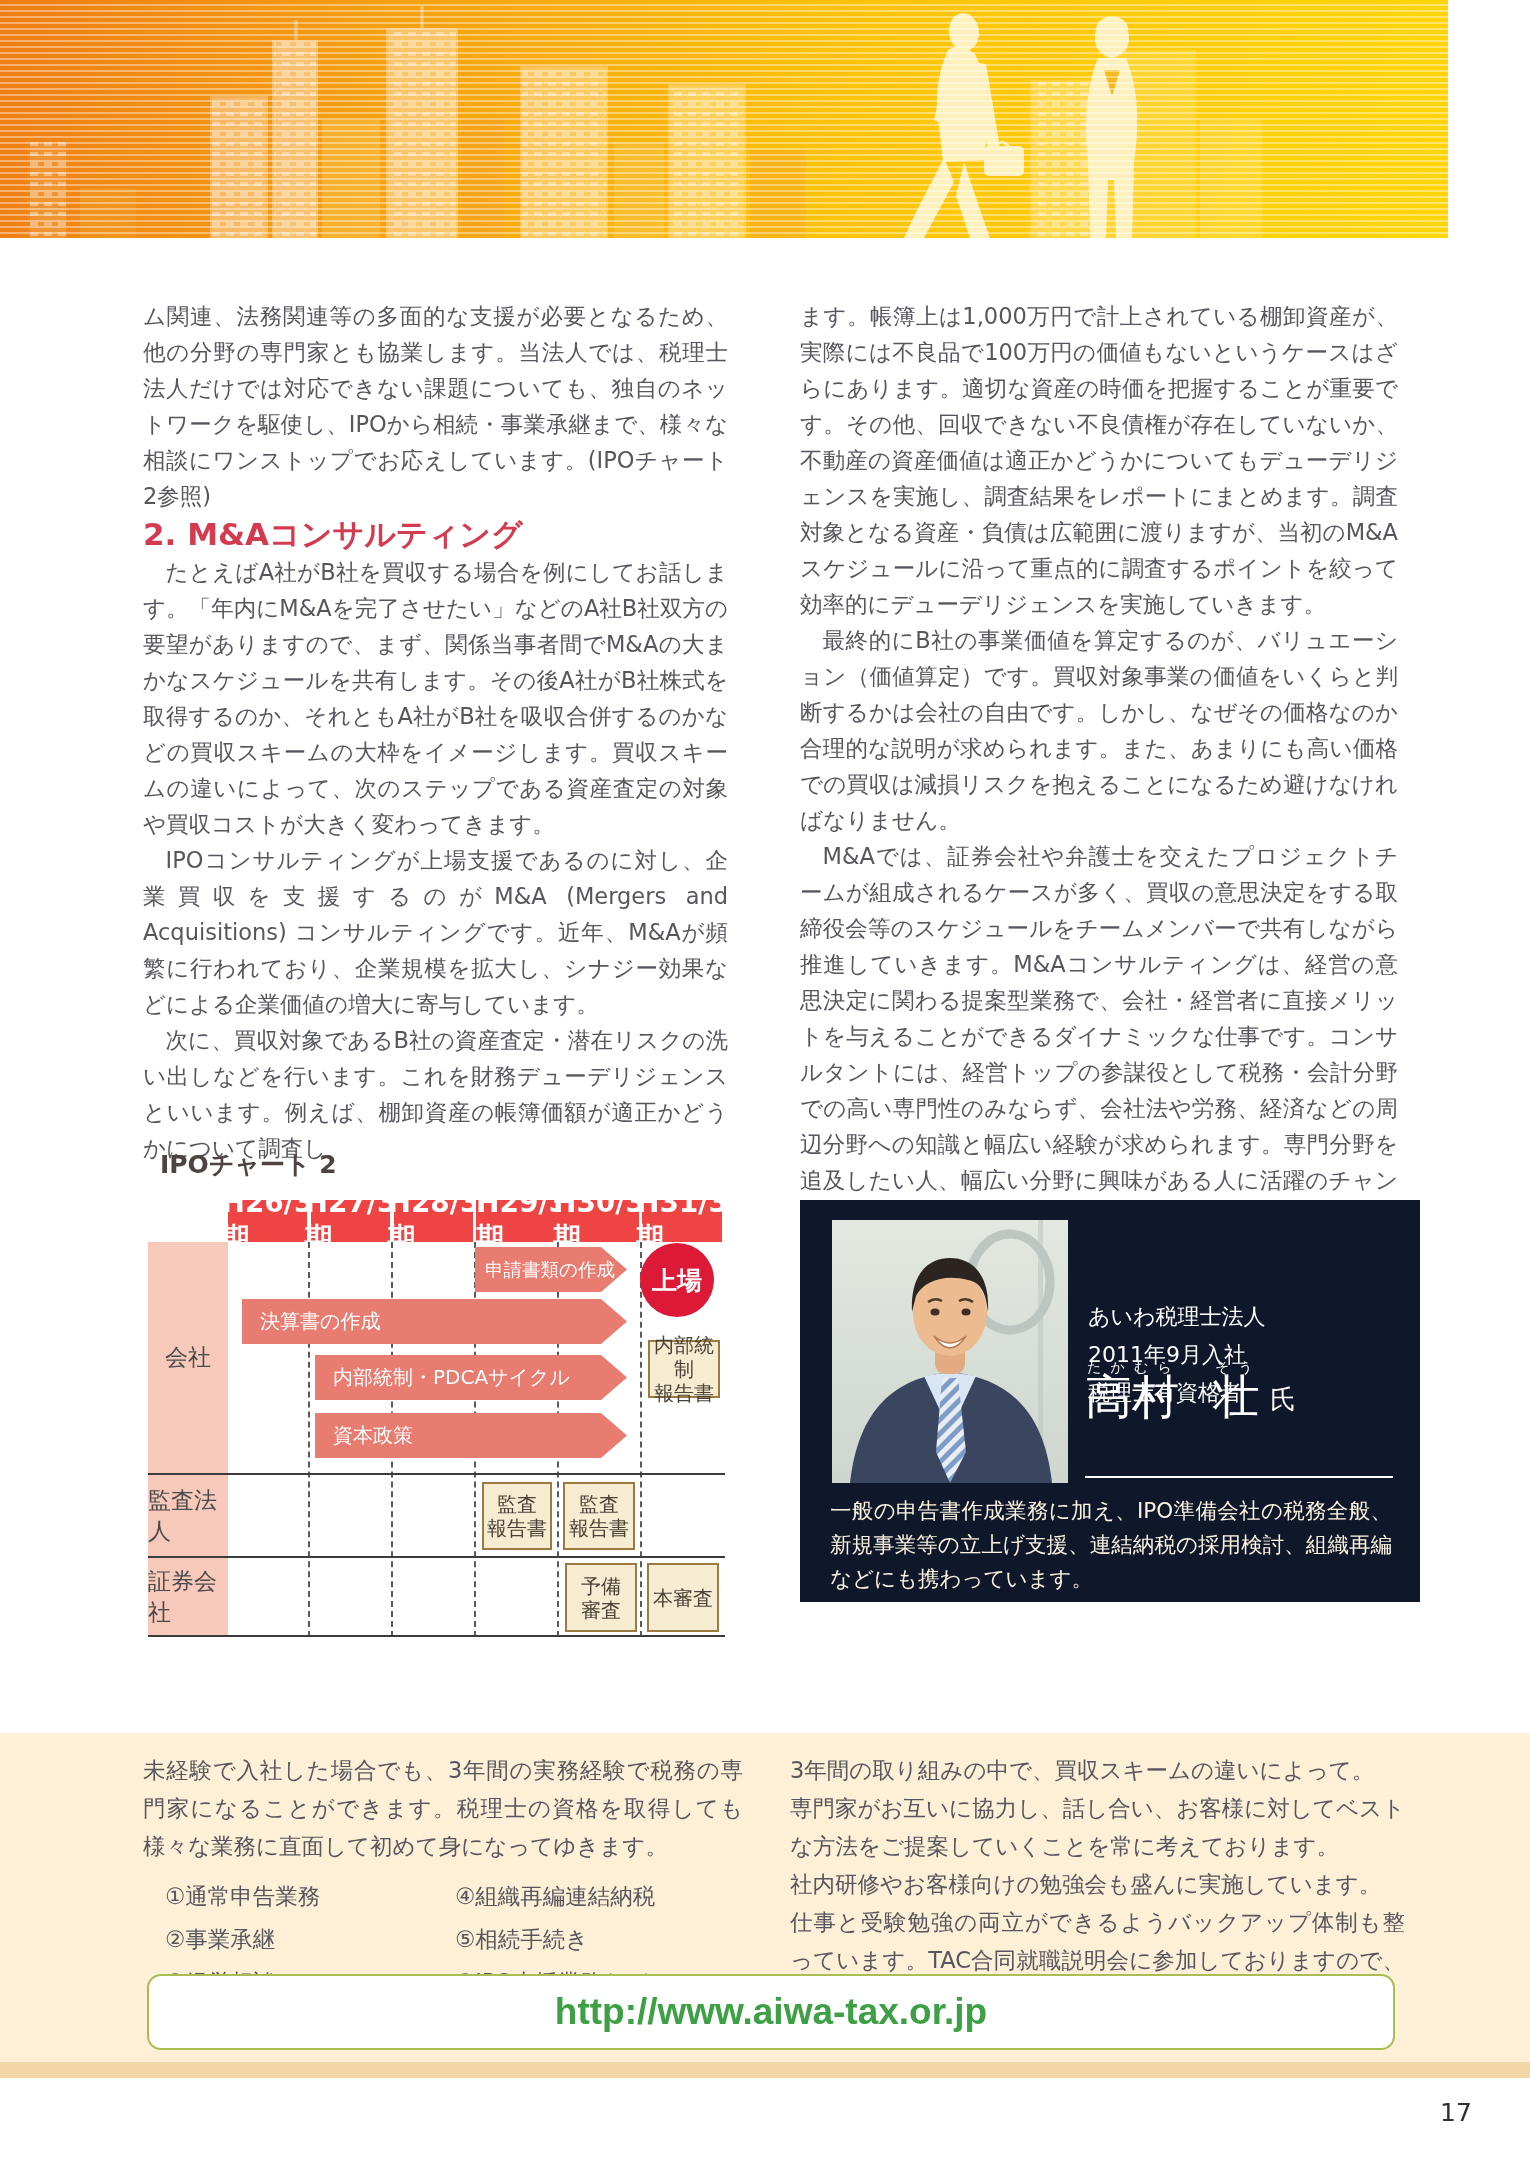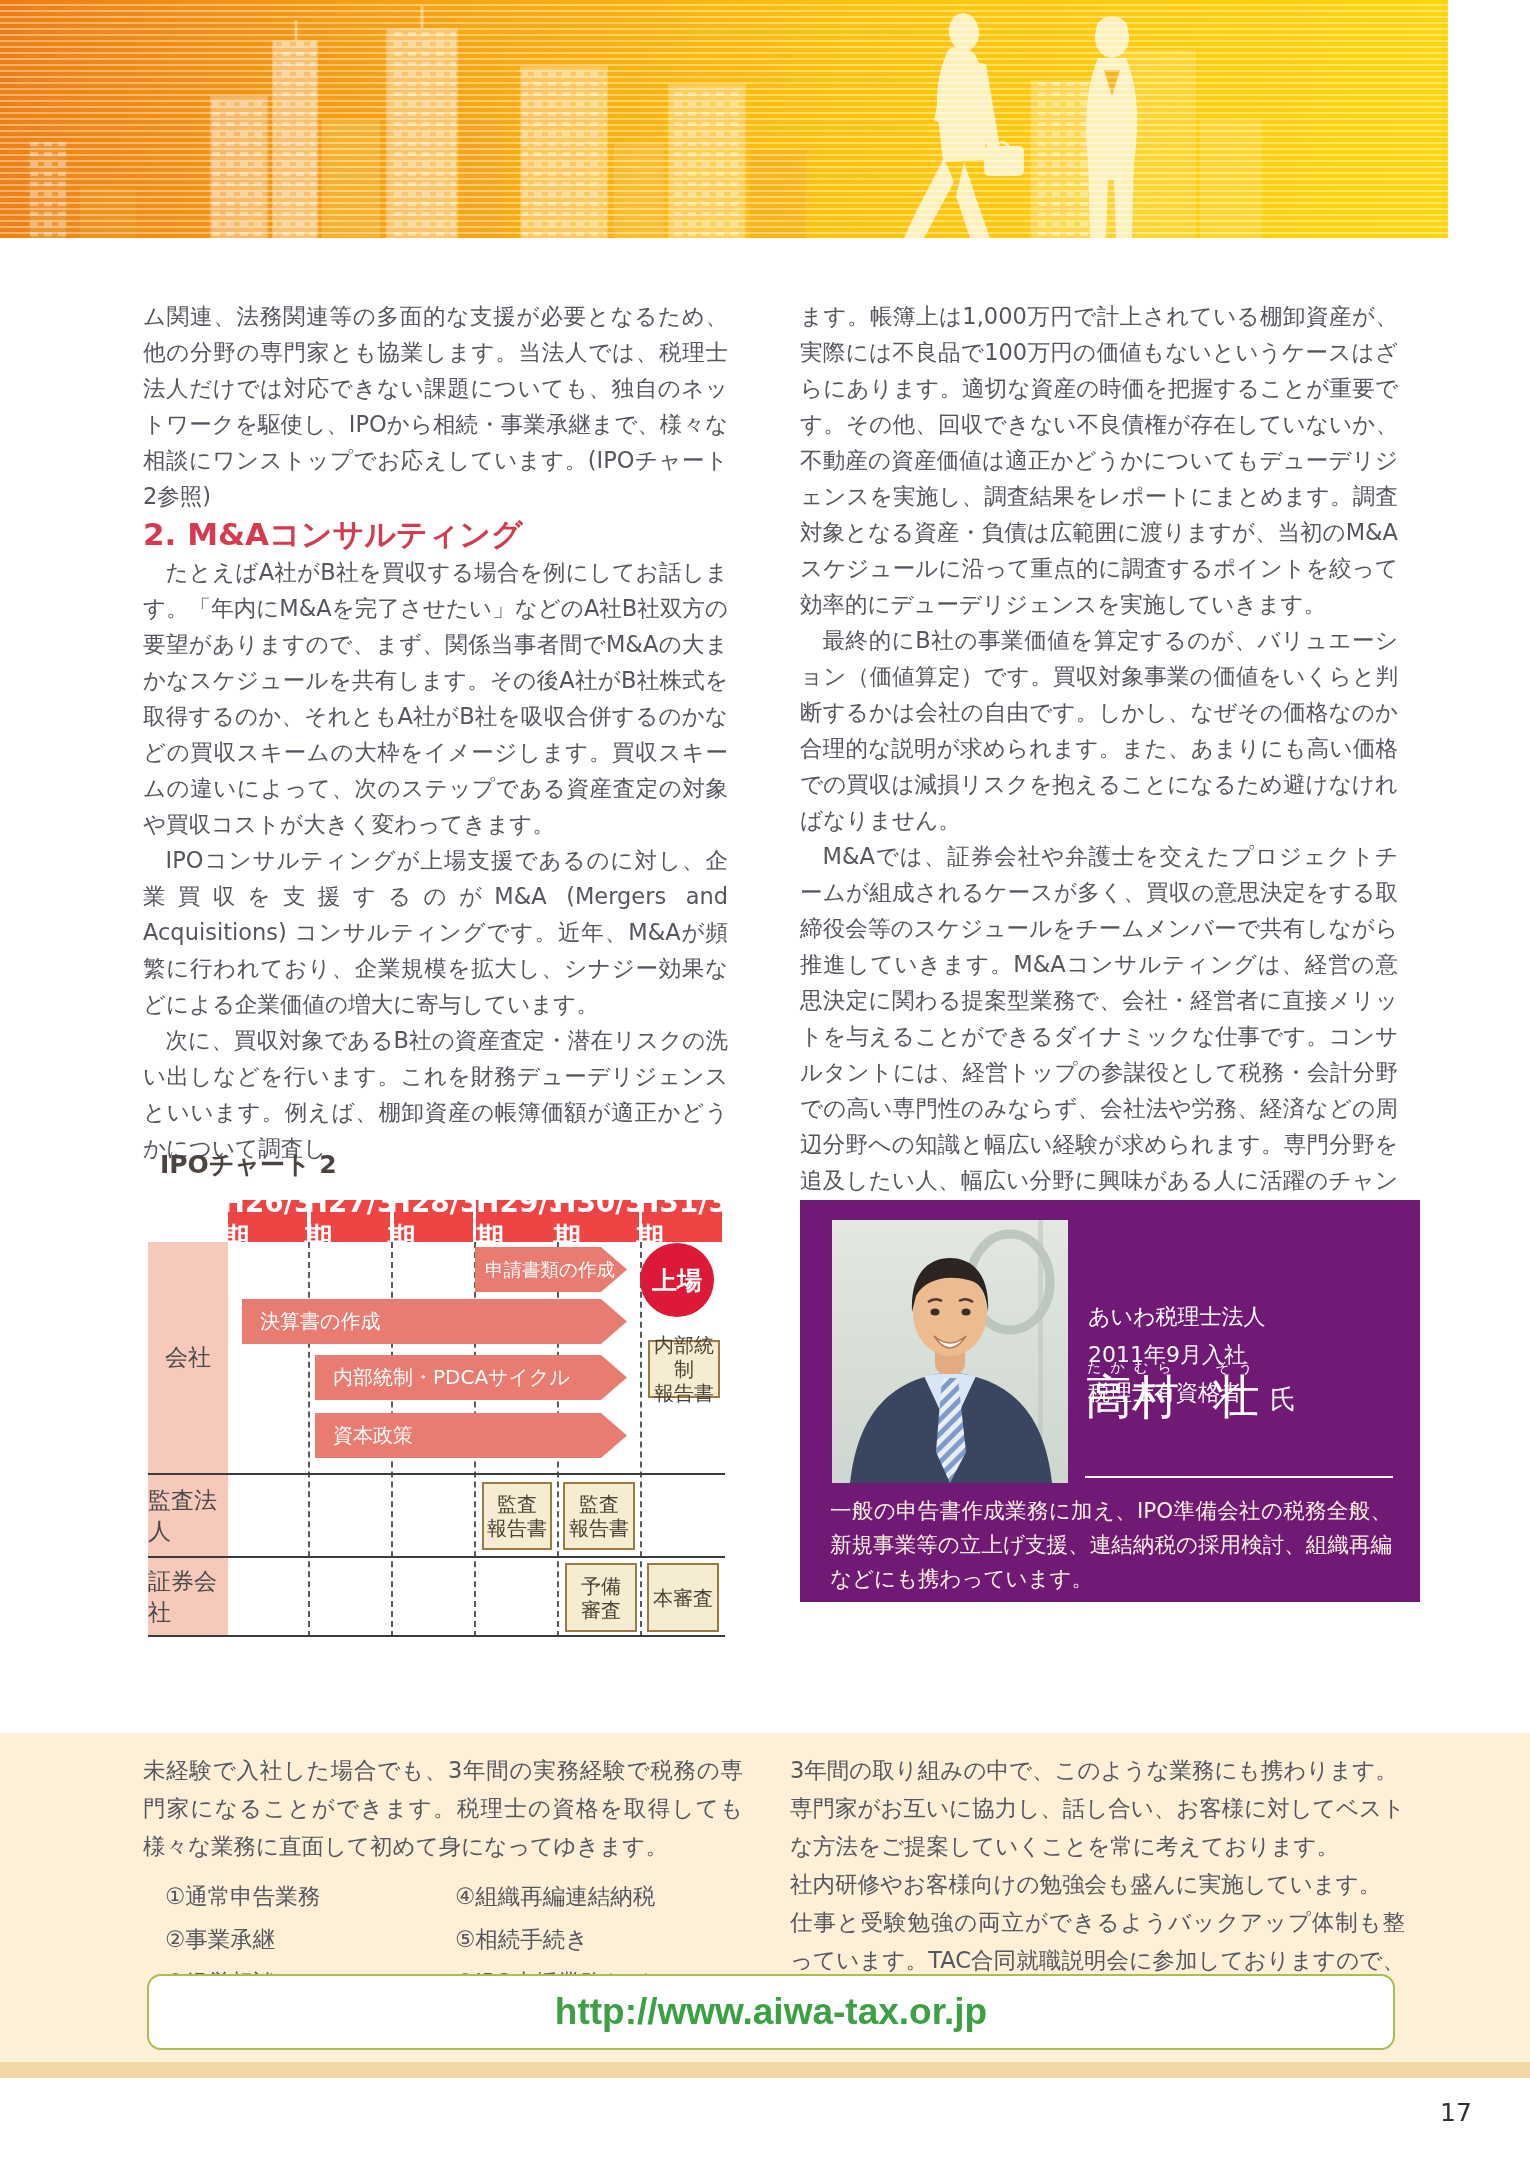--- a/index.html
+++ b/index.html
@@ -54,21 +54,21 @@
   .ch-circle{
     position:absolute;background:#dc1936;color:#ffffff;border-radius:50%;
     display:flex;align-items:center;justify-content:center;font-size:25px;font-weight:600;
   }
   .ch-box{
     position:absolute;background:#f6ecd2;border:2px solid #9c7b42;box-sizing:border-box;
     color:#4a4238;font-size:20px;line-height:1.2;
     display:flex;align-items:center;justify-content:center;text-align:center;flex-direction:column;
   }
   
-  #profile{position:absolute;left:800px;top:1200px;width:620px;height:402px;background:#701a75;}
+  #profile{position:absolute;left:800px;top:1200px;width:620px;height:402px;background:#0f172a;}
   #profile .photo{position:absolute;left:32px;top:20px;width:236px;height:263px;}
   #profile .info{position:absolute;left:288px;top:98px;color:#ffffff;font-size:22px;line-height:38px;}
   #profile .name-row{
     position:absolute;left:285px;top:160px;color:#ffffff;display:flex;align-items:flex-end;gap:34px;
   }
   #profile ruby{ruby-position:over;font-size:47px;line-height:1.1;}
   #profile rt{font-size:14px;letter-spacing:5px;color:#ffffff;}
   #profile .honorific{font-size:26px;padding-bottom:6px;margin-left:-24px;}
   #profile .name-rule{position:absolute;left:285px;top:276px;width:308px;height:2px;background:#ffffff;}
   #profile .caption{
@@ -269,21 +269,21 @@
           <span>②事業承継</span>
           <span>⑤相続手続き</span>
         </div>
         <div class="svc-row">
           <span>③経営相談</span>
           <span>⑥IPO支援業務など</span>
         </div>
       </div>
     </div>
     <div id="br" class="btxt">
-      <p>3年間の取り組みの中で、このような業務にも携わります。</p>
+      <p>3年間の取り組みの中で、買収スキームの違いによって。</p>
       <p>専門家がお互いに協力し、話し合い、お客様に対してベストな方法をご提案していくことを常に考えております。</p>
       <p>社内研修やお客様向けの勉強会も盛んに実施しています。</p>
       <p>仕事と受験勉強の両立ができるようバックアップ体制も整っています。TAC合同就職説明会に参加しておりますので、ご興味のある方は是非おいでください。</p>
     </div>
     <div id="url-bar">
       <span class="url">http://www.aiwa-tax.or.jp</span>
     </div>
     <div class="strip"></div>
   </div>
 

